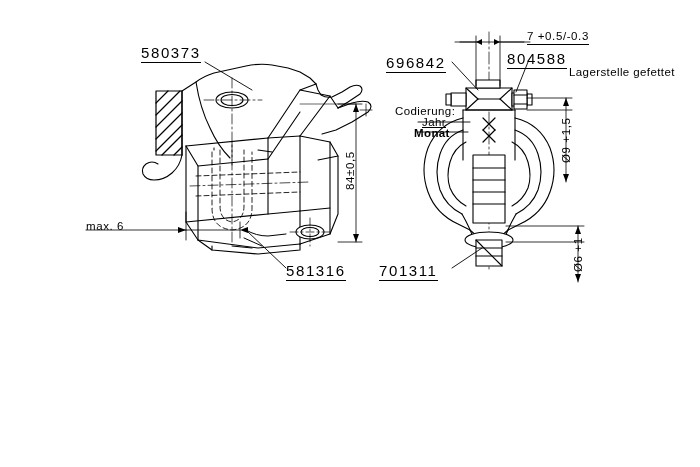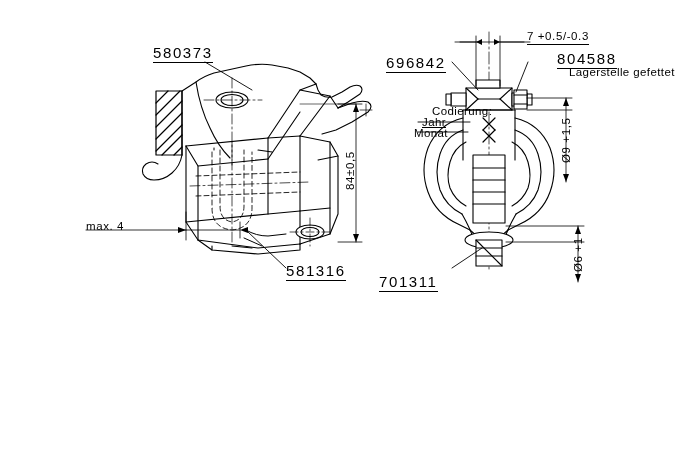--- a/index.html
+++ b/index.html
@@ -304,39 +304,39 @@
         <line x1="578" y1="226" x2="578" y2="282"></line>
         <path d="M575 234 L578 226 L581 234" fill="#000" stroke="none"></path>
         <path d="M575 274 L578 282 L581 274" fill="#000" stroke="none"></path>
         <line x1="506" y1="226" x2="584" y2="226"></line>
         <line x1="506" y1="242" x2="584" y2="242"></line>
       </g>
 
     </g>
   </svg>
 
-  <div class="lbl partno" style="left:141px; top:44px;margin-left:12px;">580373</div>
+  <div class="lbl partno" style="left:141px; top:44px;">580373</div>
 
   <div class="lbl partno" style="left:286px; top:262px;">581316</div>
 
   <div class="lbl partno" style="left:386px; top:54px;">696842</div>
 
-  <div class="lbl partno" style="left:379px; top:262px;margin-top:11px;">701311</div>
-
-  <div class="lbl partno" style="left:557px; top:50px;">804588</div>
+  <div class="lbl partno" style="left:379px; top:262px;">701311</div>
+
+  <div class="lbl partno" style="left:507px; top:50px;">804588</div>
 
   <div class="lbl notetext" style="left:527px; top:66px;">Lagerstelle gefettet</div>
 
-  <div class="lbl notetext" style="left:390px; top:105px;">Codierung:</div>
+  <div class="lbl notetext" style="left:353px; top:105px;">Codierung:</div>
 
   <div class="lbl notetext" style="left:380px; top:116px;text-decoration:underline;">Jahr</div>
 
-  <div class="lbl notetext" style="left:372px; top:127px;">Monat</div>
-
-  <div class="lbl dimtext" style="left:86px; top:220px;">max. 4</div>
+  <div class="lbl notetext" style="left:372px; top:127px;font-weight:bold;">Monat</div>
+
+  <div class="lbl dimtext" style="left:86px; top:220px;">max. 6</div>
 
   <div class="lbl dimtext-ul" style="left:527px; top:30px;">7 +0.5/-0.3</div>
 
   <div class="lbl dimtext vert" style="left:344px; top:190px;">84±0,5</div>
 
   <div class="lbl dimtext vert" style="left:560px; top:163px;">Ø9 +1,5</div>
 
   <div class="lbl dimtext vert" style="left:572px; top:272px;">Ø6 +1</div>
 
 </div>

